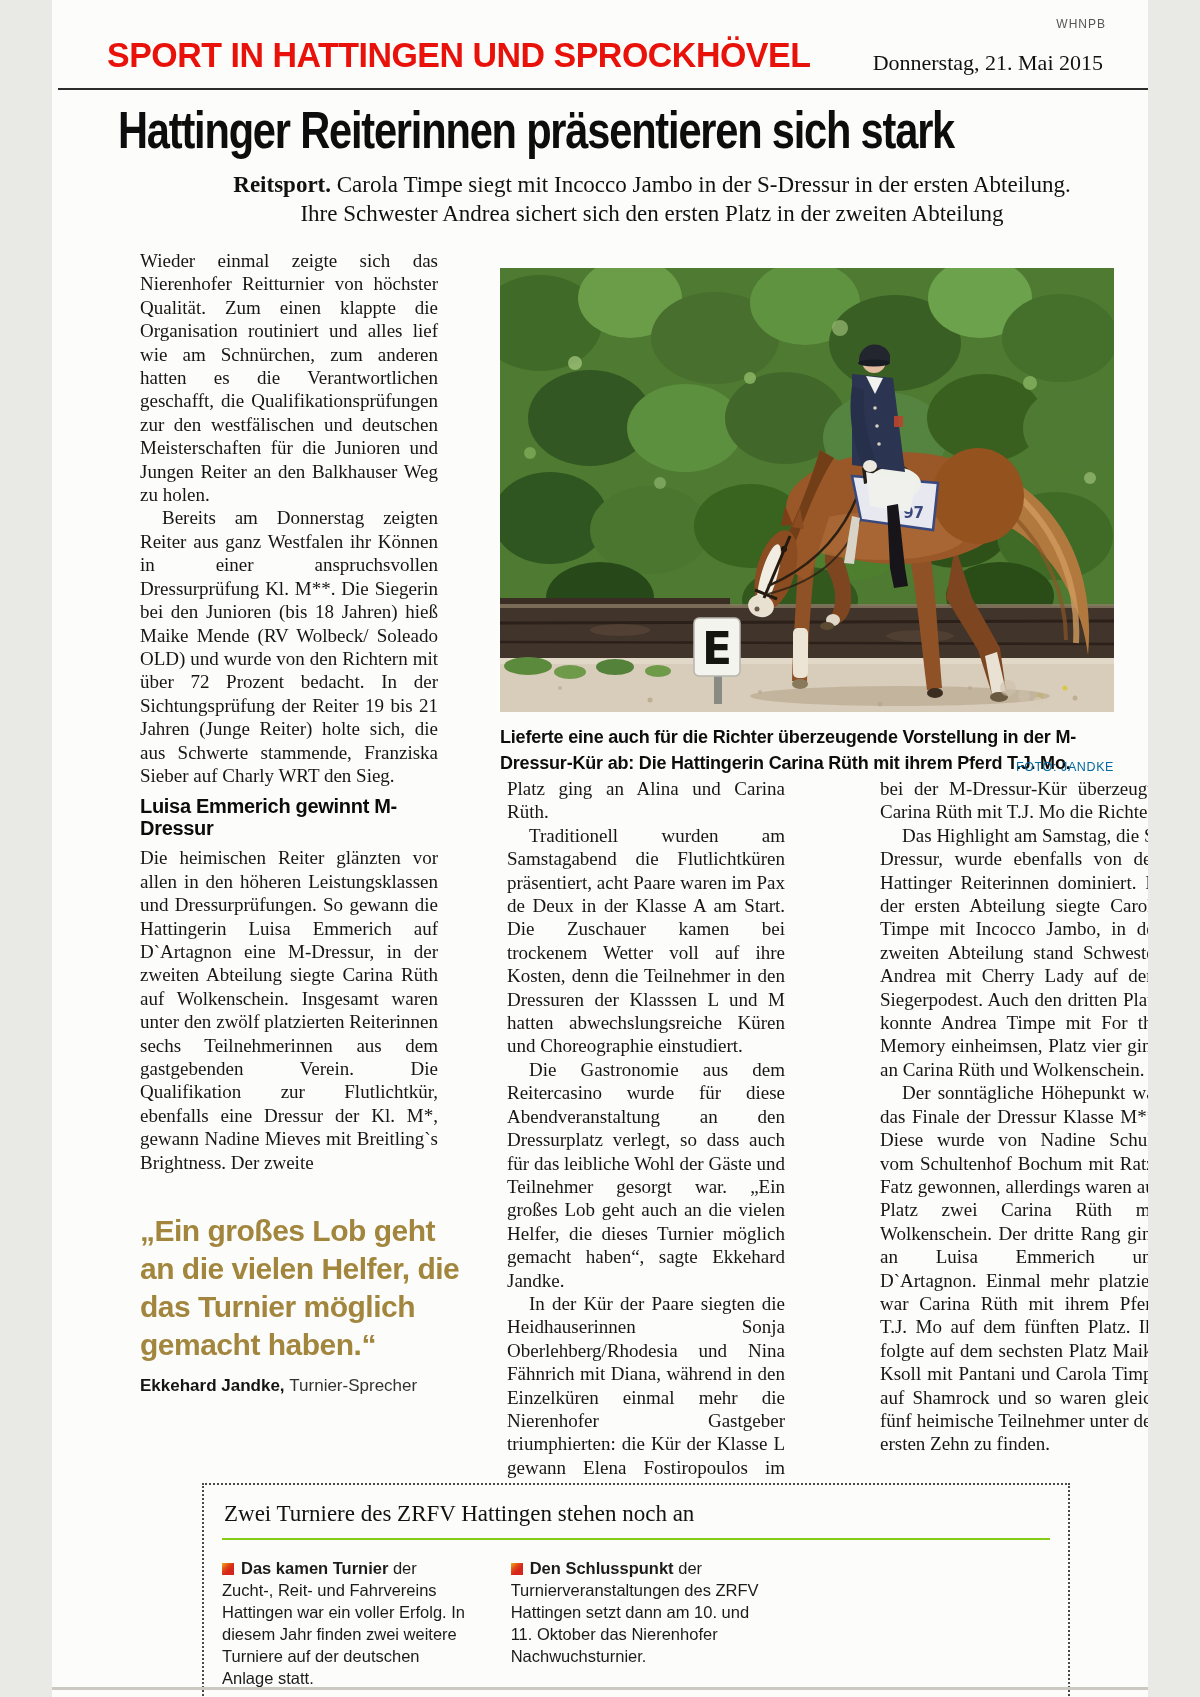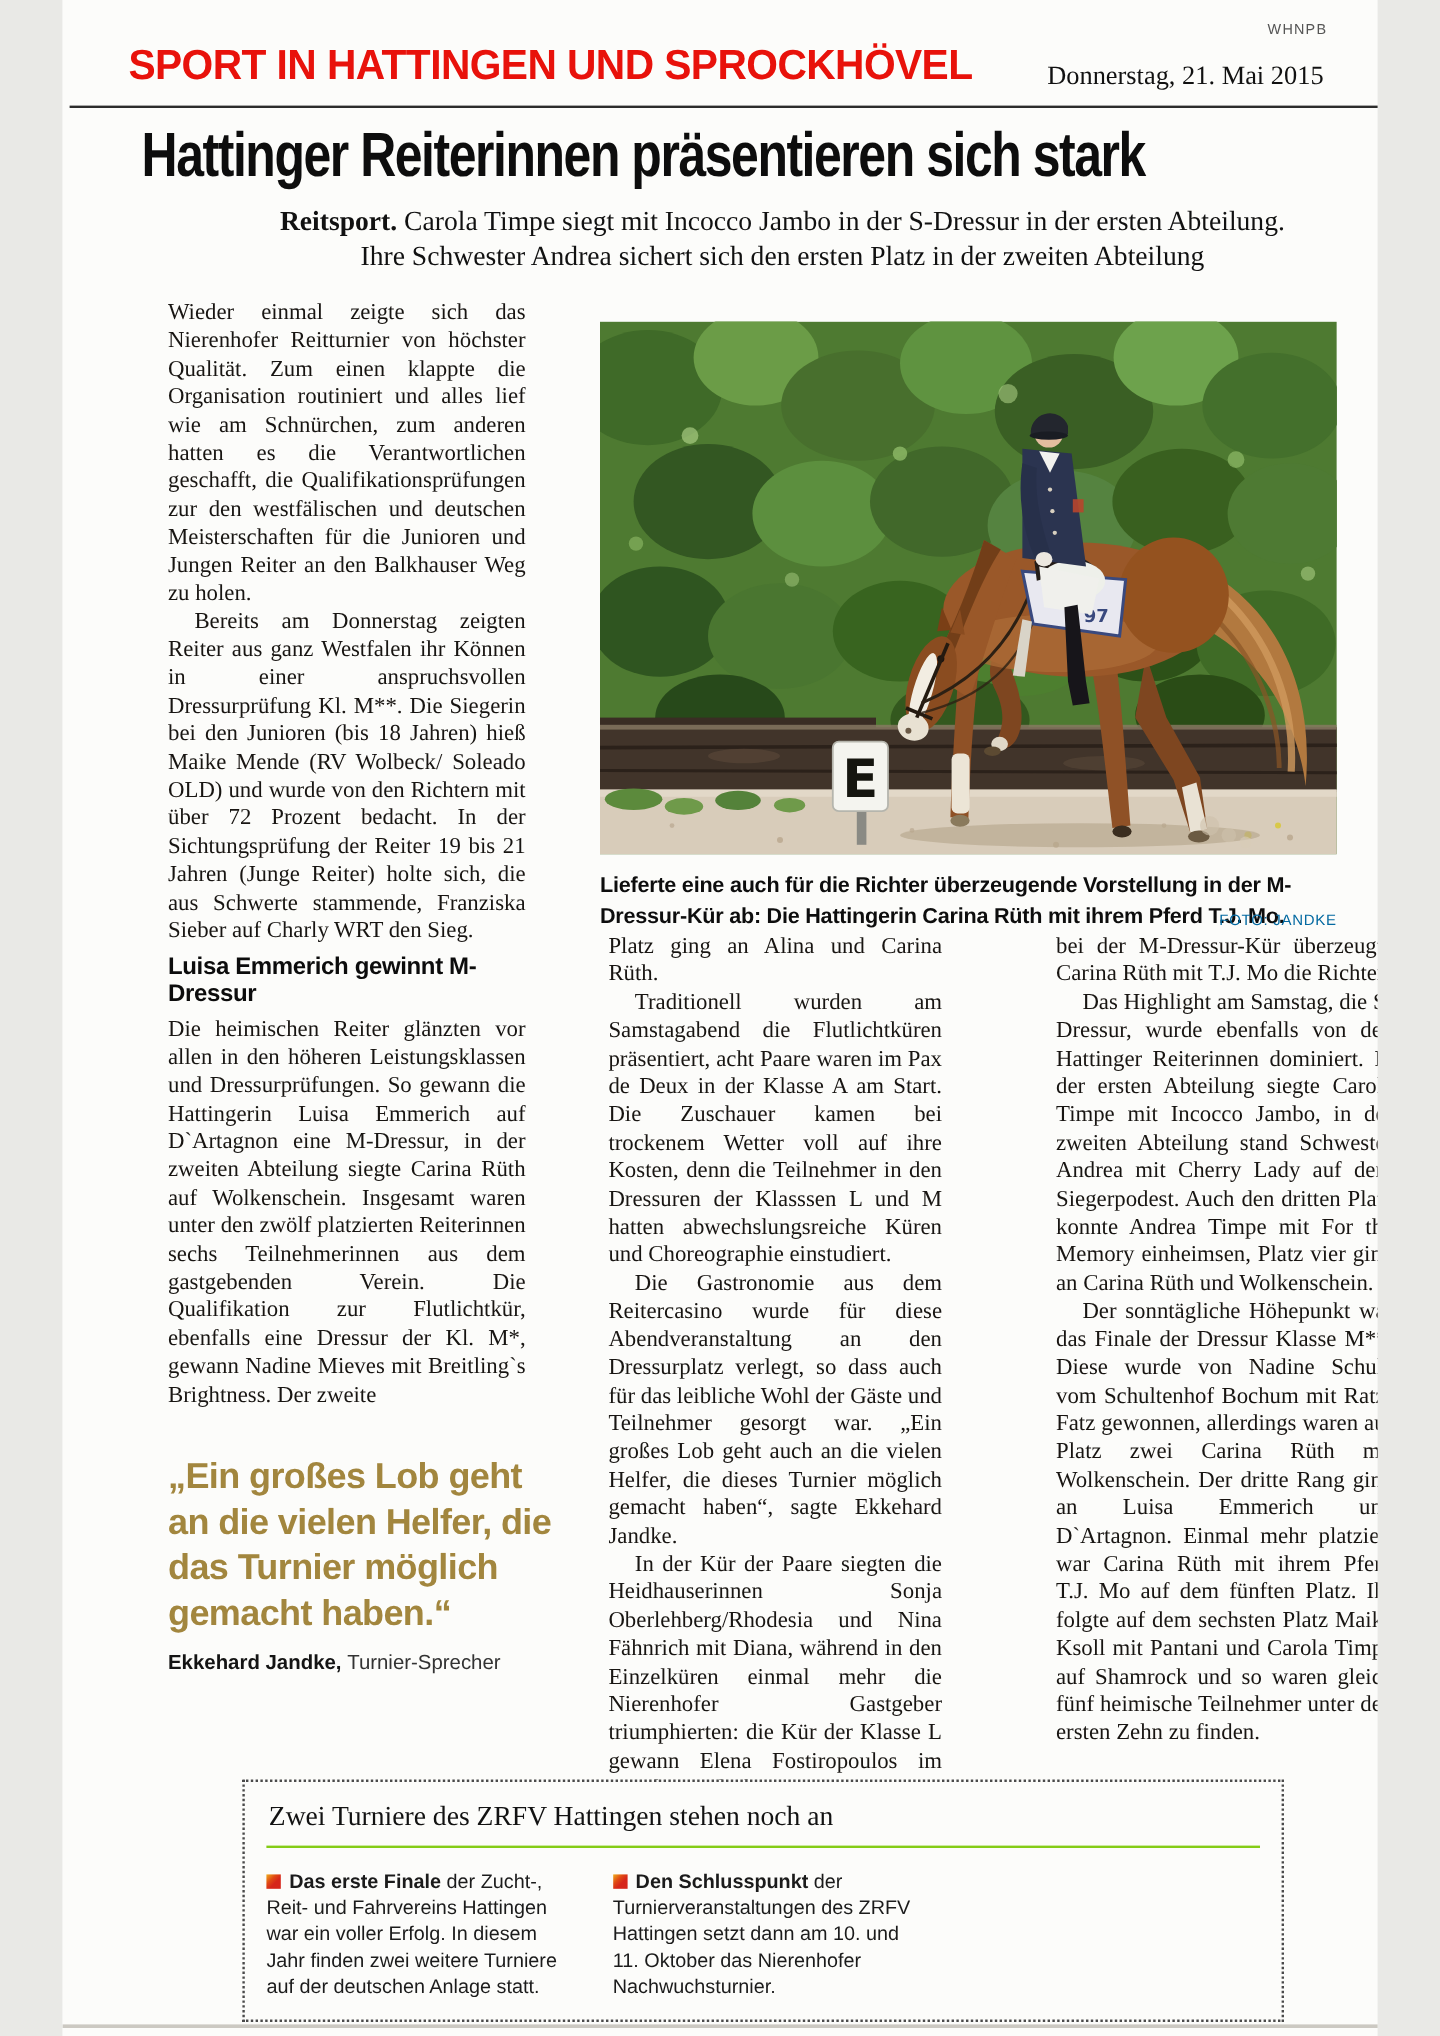--- a/index.html
+++ b/index.html
@@ -236,21 +236,21 @@
   <div class="col col-right">
     <p class="noindent">bei der M-Dressur-Kür überzeugte Carina Rüth mit T.J. Mo die Richter.</p>
     <p>Das Highlight am Samstag, die S-Dressur, wurde ebenfalls von den Hattinger Reiterinnen dominiert. In der ersten Abteilung siegte Carola Timpe mit Incocco Jambo, in der zweiten Abteilung stand Schwester Andrea mit Cherry Lady auf dem Siegerpodest. Auch den dritten Platz konnte Andrea Timpe mit For the Memory einheimsen, Platz vier ging an Carina Rüth und Wolkenschein.</p>
     <p>Der sonntägliche Höhepunkt war das Finale der Dressur Klasse M**. Diese wurde von Nadine Schulz vom Schultenhof Bochum mit Ratz-Fatz gewonnen, allerdings waren auf Platz zwei Carina Rüth mit Wolkenschein. Der dritte Rang ging an Luisa Emmerich und D`Artagnon. Einmal mehr platziert war Carina Rüth mit ihrem Pferd T.J. Mo auf dem fünften Platz. Ihr folgte auf dem sechsten Platz Maike Ksoll mit Pantani und Carola Timpe auf Shamrock und so waren gleich fünf heimische Teilnehmer unter den ersten Zehn zu finden.</p>
   </div>
 
   <div class="infobox">
     <div class="infobox-title">Zwei Turniere des ZRFV Hattingen stehen noch an</div>
     <div class="infobox-cols">
       <div class="ib-item">
-        <span class="bullet"></span><b>Das erste Finale</b>
+        <span class="bullet"></span><b>Das kamen Turnier</b>
         <span>der Zucht-, Reit- und Fahrvereins Hattingen war ein voller Erfolg. In diesem Jahr finden zwei weitere Turniere auf der deutschen Anlage statt.</span>
       </div>
       <div class="ib-item">
         <span class="bullet"></span><b>Den Schlusspunkt</b>
         <span>der Turnierveranstaltungen des ZRFV Hattingen setzt dann am 10. und 11. Oktober das Nierenhofer Nachwuchsturnier.</span>
       </div>
     </div>
   </div>
 
   <div class="bottom-rule"></div>

